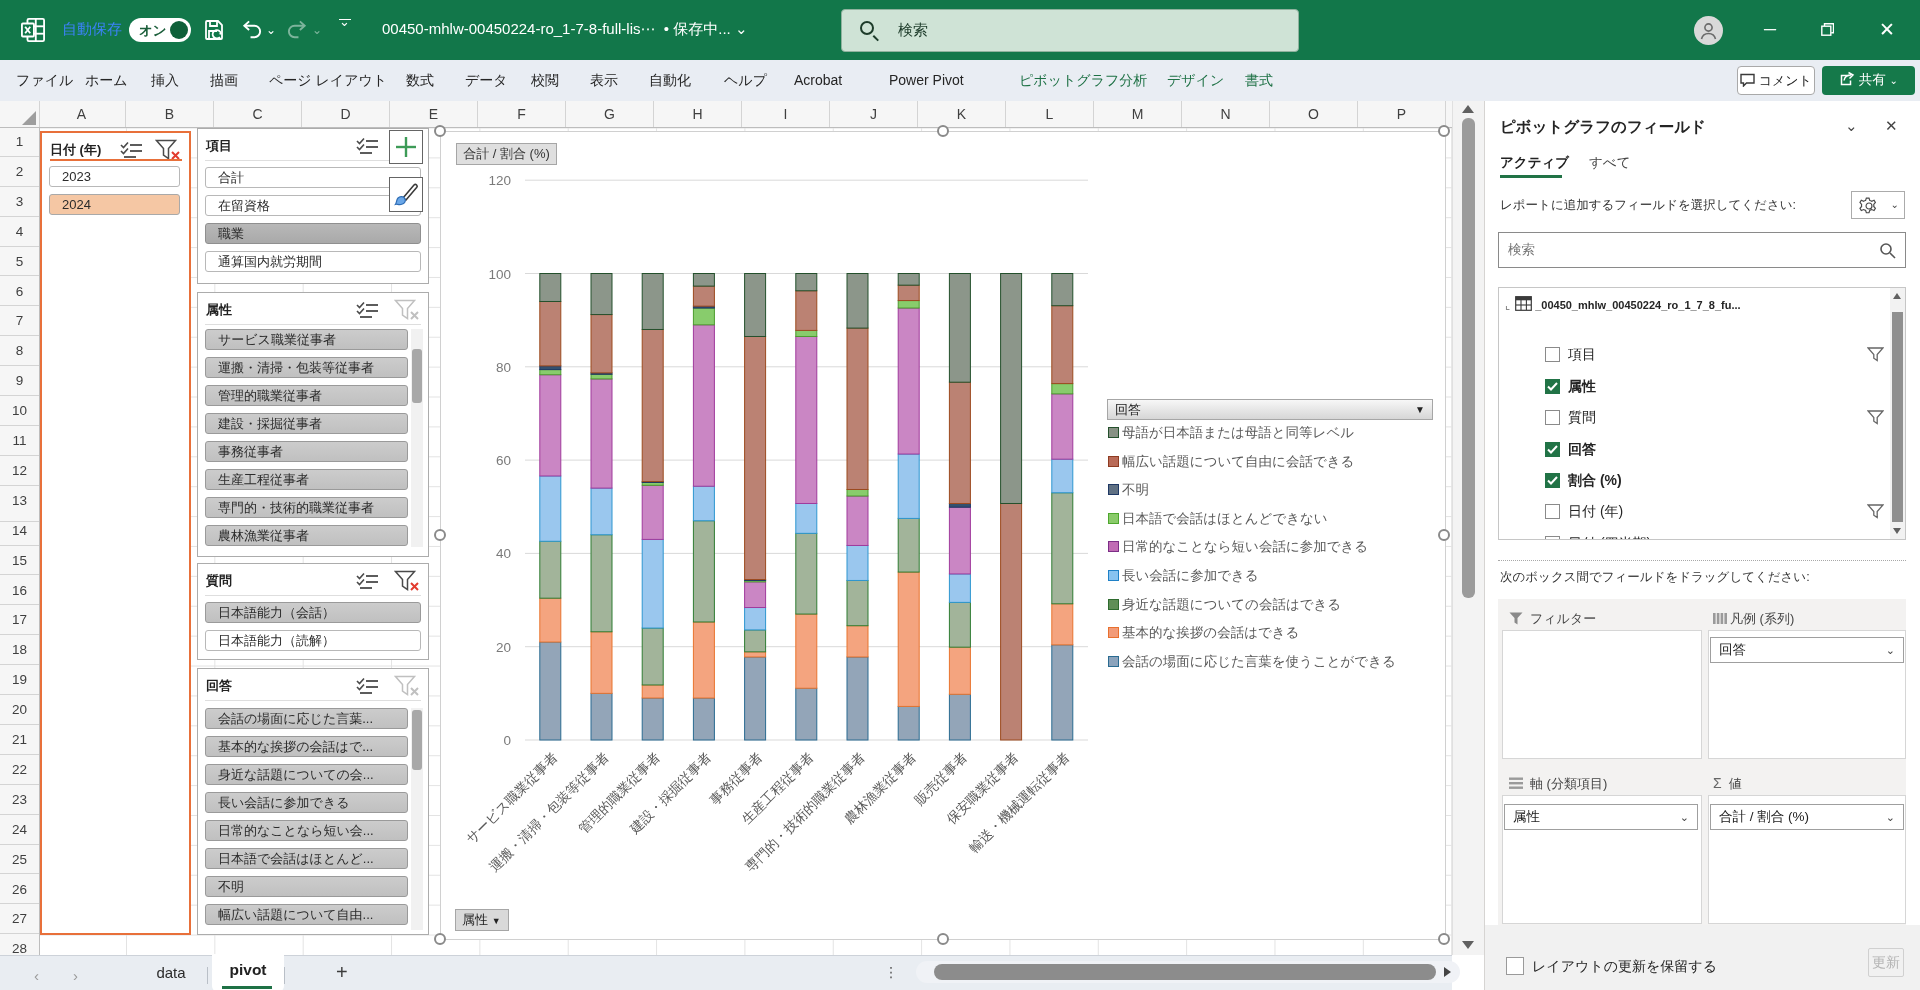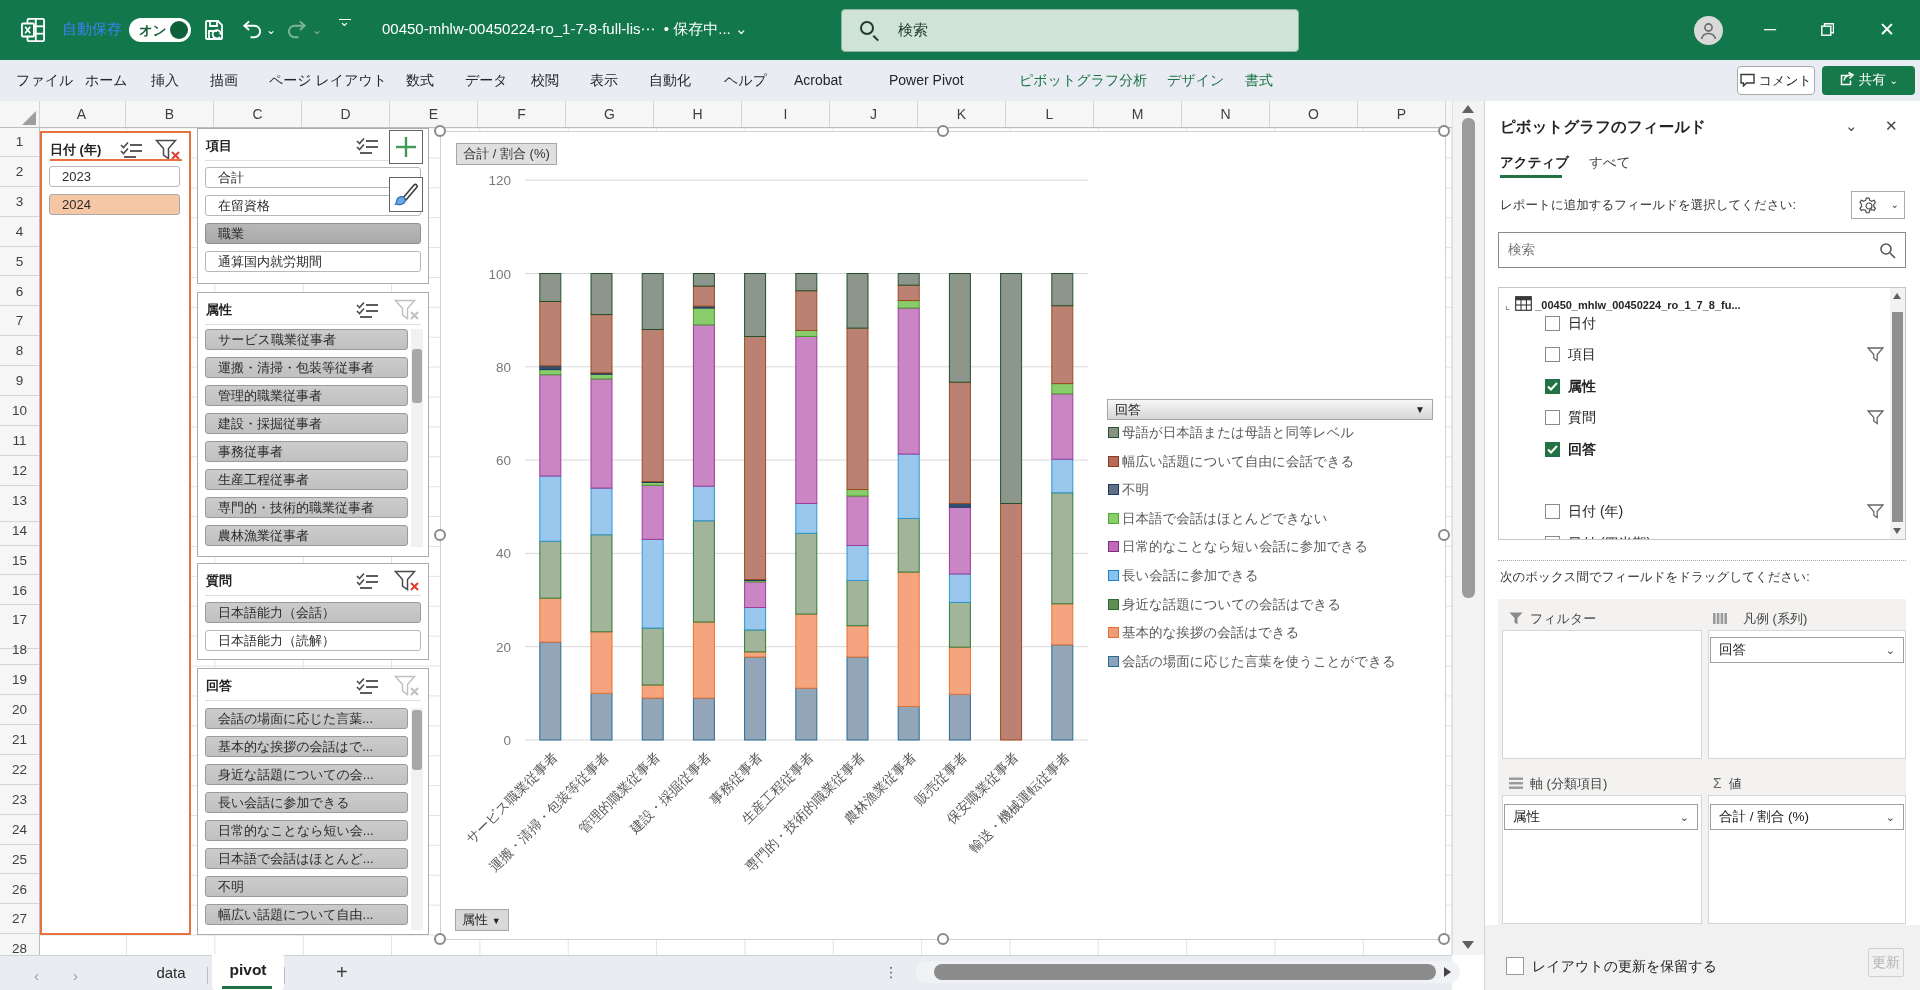--- a/index.html
+++ b/index.html
@@ -166,21 +166,21 @@
         <div class="rh" style="top: 179.4px; height: 28.9px; line-height: 28.9px;">7</div>
         <div class="rh" style="top: 209.3px; height: 28.9px; line-height: 28.9px;">8</div>
         <div class="rh" style="top: 239.2px; height: 28.9px; line-height: 28.9px;">9</div>
         <div class="rh" style="top: 269.1px; height: 28.9px; line-height: 28.9px;">10</div>
         <div class="rh" style="top: 299px; height: 28.9px; line-height: 28.9px;">11</div>
         <div class="rh" style="top: 328.9px; height: 28.9px; line-height: 28.9px;">12</div>
         <div class="rh" style="top: 358.8px; height: 35px; line-height: 28.9px;">13</div>
         <div class="rh" style="top: 388.7px; height: 28.9px; line-height: 28.9px;">14</div>
         <div class="rh" style="top: 418.6px; height: 28.9px; line-height: 28.9px;">15</div>
         <div class="rh" style="top: 448.5px; height: 28.9px; line-height: 28.9px;">16</div>
-        <div class="rh" style="top: 478.4px; height: 43px; line-height: 28.9px;">17</div>
+        <div class="rh" style="top: 478.4px; height: 29px; line-height: 28.9px;">17</div>
         <div class="rh" style="top: 508.3px; height: 28.9px; line-height: 28.9px;">18</div>
         <div class="rh" style="top: 538.2px; height: 28.9px; line-height: 28.9px;">19</div>
         <div class="rh" style="top: 568.1px; height: 28.9px; line-height: 28.9px;">20</div>
         <div class="rh" style="top: 598px; height: 28.9px; line-height: 28.9px;">21</div>
         <div class="rh" style="top: 627.9px; height: 28.9px; line-height: 28.9px;">22</div>
         <div class="rh" style="top: 657.8px; height: 28.9px; line-height: 28.9px;">23</div>
         <div class="rh" style="top: 687.7px; height: 28.9px; line-height: 28.9px;">24</div>
         <div class="rh" style="top: 717.6px; height: 28.9px; line-height: 28.9px;">25</div>
         <div class="rh" style="top: 747.5px; height: 28.9px; line-height: 28.9px;">26</div>
         <div class="rh" style="top: 777.4px; height: 28.9px; line-height: 28.9px;">27</div>
@@ -438,35 +438,37 @@
         </svg>
       </div>
       <div style="position: absolute; left: 13px; top: 186px; width: 408px; height: 253px; background: rgb(255, 255, 255); border: 1px solid rgb(198, 198, 198); overflow: hidden;">
         <div style="position: absolute; left: 6px; top: 8px; width: 390px; height: 20px; font-size: 11px; font-weight: bold; color: rgb(37, 37, 37); white-space: nowrap;"><span style="color:#666;font-weight:normal;">⌞</span><svg width="17" height="15" viewBox="0 0 17 15" style="vertical-align:-2px;margin:0 3px 0 5px;">
             <rect x="0.7" y="0.7" width="15.6" height="13.6" fill="#fff" stroke="#3a3a3a" stroke-width="1.2"></rect>
             <rect x="0.7" y="0.7" width="15.6" height="3.6" fill="#3a3a3a"></rect>
             <line x1="6" y1="1" x2="6" y2="14" stroke="#3a3a3a" stroke-width="1.1"></line>
             <line x1="11.4" y1="1" x2="11.4" y2="14" stroke="#3a3a3a" stroke-width="1.1"></line>
             <line x1="1" y1="9" x2="16" y2="9" stroke="#3a3a3a" stroke-width="1.1"></line>
           </svg>_00450_mhlw_00450224_ro_1_7_8_fu...</div>
-        <div style="position: absolute; left: 46px; top: 27px; width: 350px; height: 22px; font-size: 14px; color: rgb(37, 37, 37); white-space: nowrap;"><span style="display:inline-block;width:15px;height:15px;background:#fff;border:1px solid #8a8a8a;vertical-align:-3px;"></span><span style="margin-left:8px;">日付</span></div>
         <div style="position: absolute; left: 46px; top: 58.4px; width: 350px; height: 22px; font-size: 14px; color: rgb(37, 37, 37); white-space: nowrap;"><span style="display:inline-block;width:15px;height:15px;background:#fff;border:1px solid #8a8a8a;vertical-align:-3px;"></span><span style="margin-left:8px;">項目</span></div>
         <div style="position: absolute; left: 368px; top: 59.4px; width: 18px; height: 16px;"><svg width="17" height="15" viewBox="0 0 17 15">
             <path d="M1 1 h15 l-5.8 6.5 v6 l-3.4 -2.3 v-3.7 z" fill="none" stroke="#666" stroke-width="1.3"></path>
           </svg></div>
         <div style="position: absolute; left: 46px; top: 89.8px; width: 350px; height: 22px; font-size: 14px; color: rgb(37, 37, 37); white-space: nowrap; font-weight: bold;"><span style="display:inline-block;width:15px;height:15px;background:#217346;vertical-align:-3px;position:relative;"><svg width="15" height="15" viewBox="0 0 15 15" style="position:absolute;left:0;top:0;">
               <path d="M3 7.5 l3 3 L12 4" fill="none" stroke="#fff" stroke-width="2"></path>
             </svg></span><span style="margin-left:8px;">属性</span></div>
         <div style="position: absolute; left: 46px; top: 121.2px; width: 350px; height: 22px; font-size: 14px; color: rgb(37, 37, 37); white-space: nowrap;"><span style="display:inline-block;width:15px;height:15px;background:#fff;border:1px solid #8a8a8a;vertical-align:-3px;"></span><span style="margin-left:8px;">質問</span></div>
         <div style="position: absolute; left: 368px; top: 122.2px; width: 18px; height: 16px;"><svg width="17" height="15" viewBox="0 0 17 15">
             <path d="M1 1 h15 l-5.8 6.5 v6 l-3.4 -2.3 v-3.7 z" fill="none" stroke="#666" stroke-width="1.3"></path>
           </svg></div>
         <div style="position: absolute; left: 46px; top: 152.6px; width: 350px; height: 22px; font-size: 14px; color: rgb(37, 37, 37); white-space: nowrap; font-weight: bold;"><span style="display:inline-block;width:15px;height:15px;background:#217346;vertical-align:-3px;position:relative;"><svg width="15" height="15" viewBox="0 0 15 15" style="position:absolute;left:0;top:0;">
               <path d="M3 7.5 l3 3 L12 4" fill="none" stroke="#fff" stroke-width="2"></path>
             </svg></span><span style="margin-left:8px;">回答</span></div>
+        <div style="position: absolute; left: 46px; top: 184px; width: 350px; height: 22px; font-size: 14px; color: rgb(37, 37, 37); white-space: nowrap; font-weight: bold;"><span style="display:inline-block;width:15px;height:15px;background:#217346;vertical-align:-3px;position:relative;"><svg width="15" height="15" viewBox="0 0 15 15" style="position:absolute;left:0;top:0;">
+              <path d="M3 7.5 l3 3 L12 4" fill="none" stroke="#fff" stroke-width="2"></path>
+            </svg></span><span style="margin-left:8px;">割合 (%)</span></div>
         <div style="position: absolute; left: 46px; top: 215.4px; width: 350px; height: 22px; font-size: 14px; color: rgb(37, 37, 37); white-space: nowrap;"><span style="display:inline-block;width:15px;height:15px;background:#fff;border:1px solid #8a8a8a;vertical-align:-3px;"></span><span style="margin-left:8px;">日付 (年)</span></div>
         <div style="position: absolute; left: 368px; top: 216.4px; width: 18px; height: 16px;"><svg width="17" height="15" viewBox="0 0 17 15">
             <path d="M1 1 h15 l-5.8 6.5 v6 l-3.4 -2.3 v-3.7 z" fill="none" stroke="#666" stroke-width="1.3"></path>
           </svg></div>
         <div style="position: absolute; left: 46px; top: 246.8px; width: 350px; height: 22px; font-size: 14px; color: rgb(37, 37, 37); white-space: nowrap;"><span style="display:inline-block;width:15px;height:15px;background:#fff;border:1px solid #8a8a8a;vertical-align:-3px;"></span><span style="margin-left:8px;">日付 (四半期)</span></div>
         <div style="position: absolute; right: 0px; top: 0px; width: 15px; height: 100%; background: rgb(242, 242, 242);"></div>
         <div style="position: absolute; right: 4px; top: 5px; width: 0px; height: 0px; border-left: 4px solid transparent; border-right: 4px solid transparent; border-bottom: 6px solid rgb(96, 96, 96);"></div>
         <div style="position: absolute; right: 2px; top: 24px; width: 11px; height: 210px; background: rgb(143, 143, 143);"></div>
         <div style="position: absolute; right: 4px; bottom: 5px; width: 0px; height: 0px; border-left: 4px solid transparent; border-right: 4px solid transparent; border-top: 6px solid rgb(96, 96, 96);"></div>
       </div>
@@ -476,21 +478,21 @@
       <div style="position: absolute; left: 24px; top: 509px; font-size: 13px; color: rgb(68, 68, 68); white-space: nowrap;"><svg width="14" height="13" viewBox="0 0 14 13" style="vertical-align:-2px;">
           <path d="M0.5 0.5 h13 l-5 5.5 v6.5 l-3 -2 v-4.5 z" fill="#8a8a8a"></path>
         </svg><span style="margin-left:7px;">フィルター</span></div>
       <div style="position: absolute; left: 228px; top: 509px; font-size: 13px; color: rgb(68, 68, 68); white-space: nowrap;"><svg width="14" height="13" viewBox="0 0 14 13" style="vertical-align:-2px;">
           <g fill="#9a9a9a">
             <rect x="0" y="1" width="2.6" height="11"></rect>
             <rect x="3.8" y="1" width="2.6" height="11"></rect>
             <rect x="7.6" y="1" width="2.6" height="11"></rect>
             <rect x="11.4" y="1" width="2.6" height="11"></rect>
           </g>
-        </svg><span style="margin-left:16px;">凡例 (系列)</span></div>
+        </svg><span style="margin-left:3px;">凡例 (系列)</span></div>
       <div style="position: absolute; left: 24px; top: 674px; font-size: 13px; color: rgb(68, 68, 68); white-space: nowrap;"><svg width="14" height="13" viewBox="0 0 14 13" style="vertical-align:-2px;">
           <g fill="#9a9a9a">
             <rect x="0" y="0.5" width="14" height="2.4"></rect>
             <rect x="0" y="5" width="14" height="2.4"></rect>
             <rect x="0" y="9.5" width="14" height="2.4"></rect>
           </g>
         </svg><span style="margin-left:7px;">軸 (分類項目)</span></div>
       <div style="position: absolute; left: 228px; top: 674px; font-size: 13px; color: rgb(68, 68, 68); white-space: nowrap;"><span style="font-size:14px;color:#666;">Σ</span><span style="margin-left:7px;">値</span></div>
       <div style="position: absolute; left: 17px; top: 529px; width: 200px; height: 129px; background: rgb(255, 255, 255); border: 1px solid rgb(214, 214, 214);"></div>
       <div style="position: absolute; left: 223px; top: 529px; width: 198px; height: 129px; background: rgb(255, 255, 255); border: 1px solid rgb(214, 214, 214);"></div>

